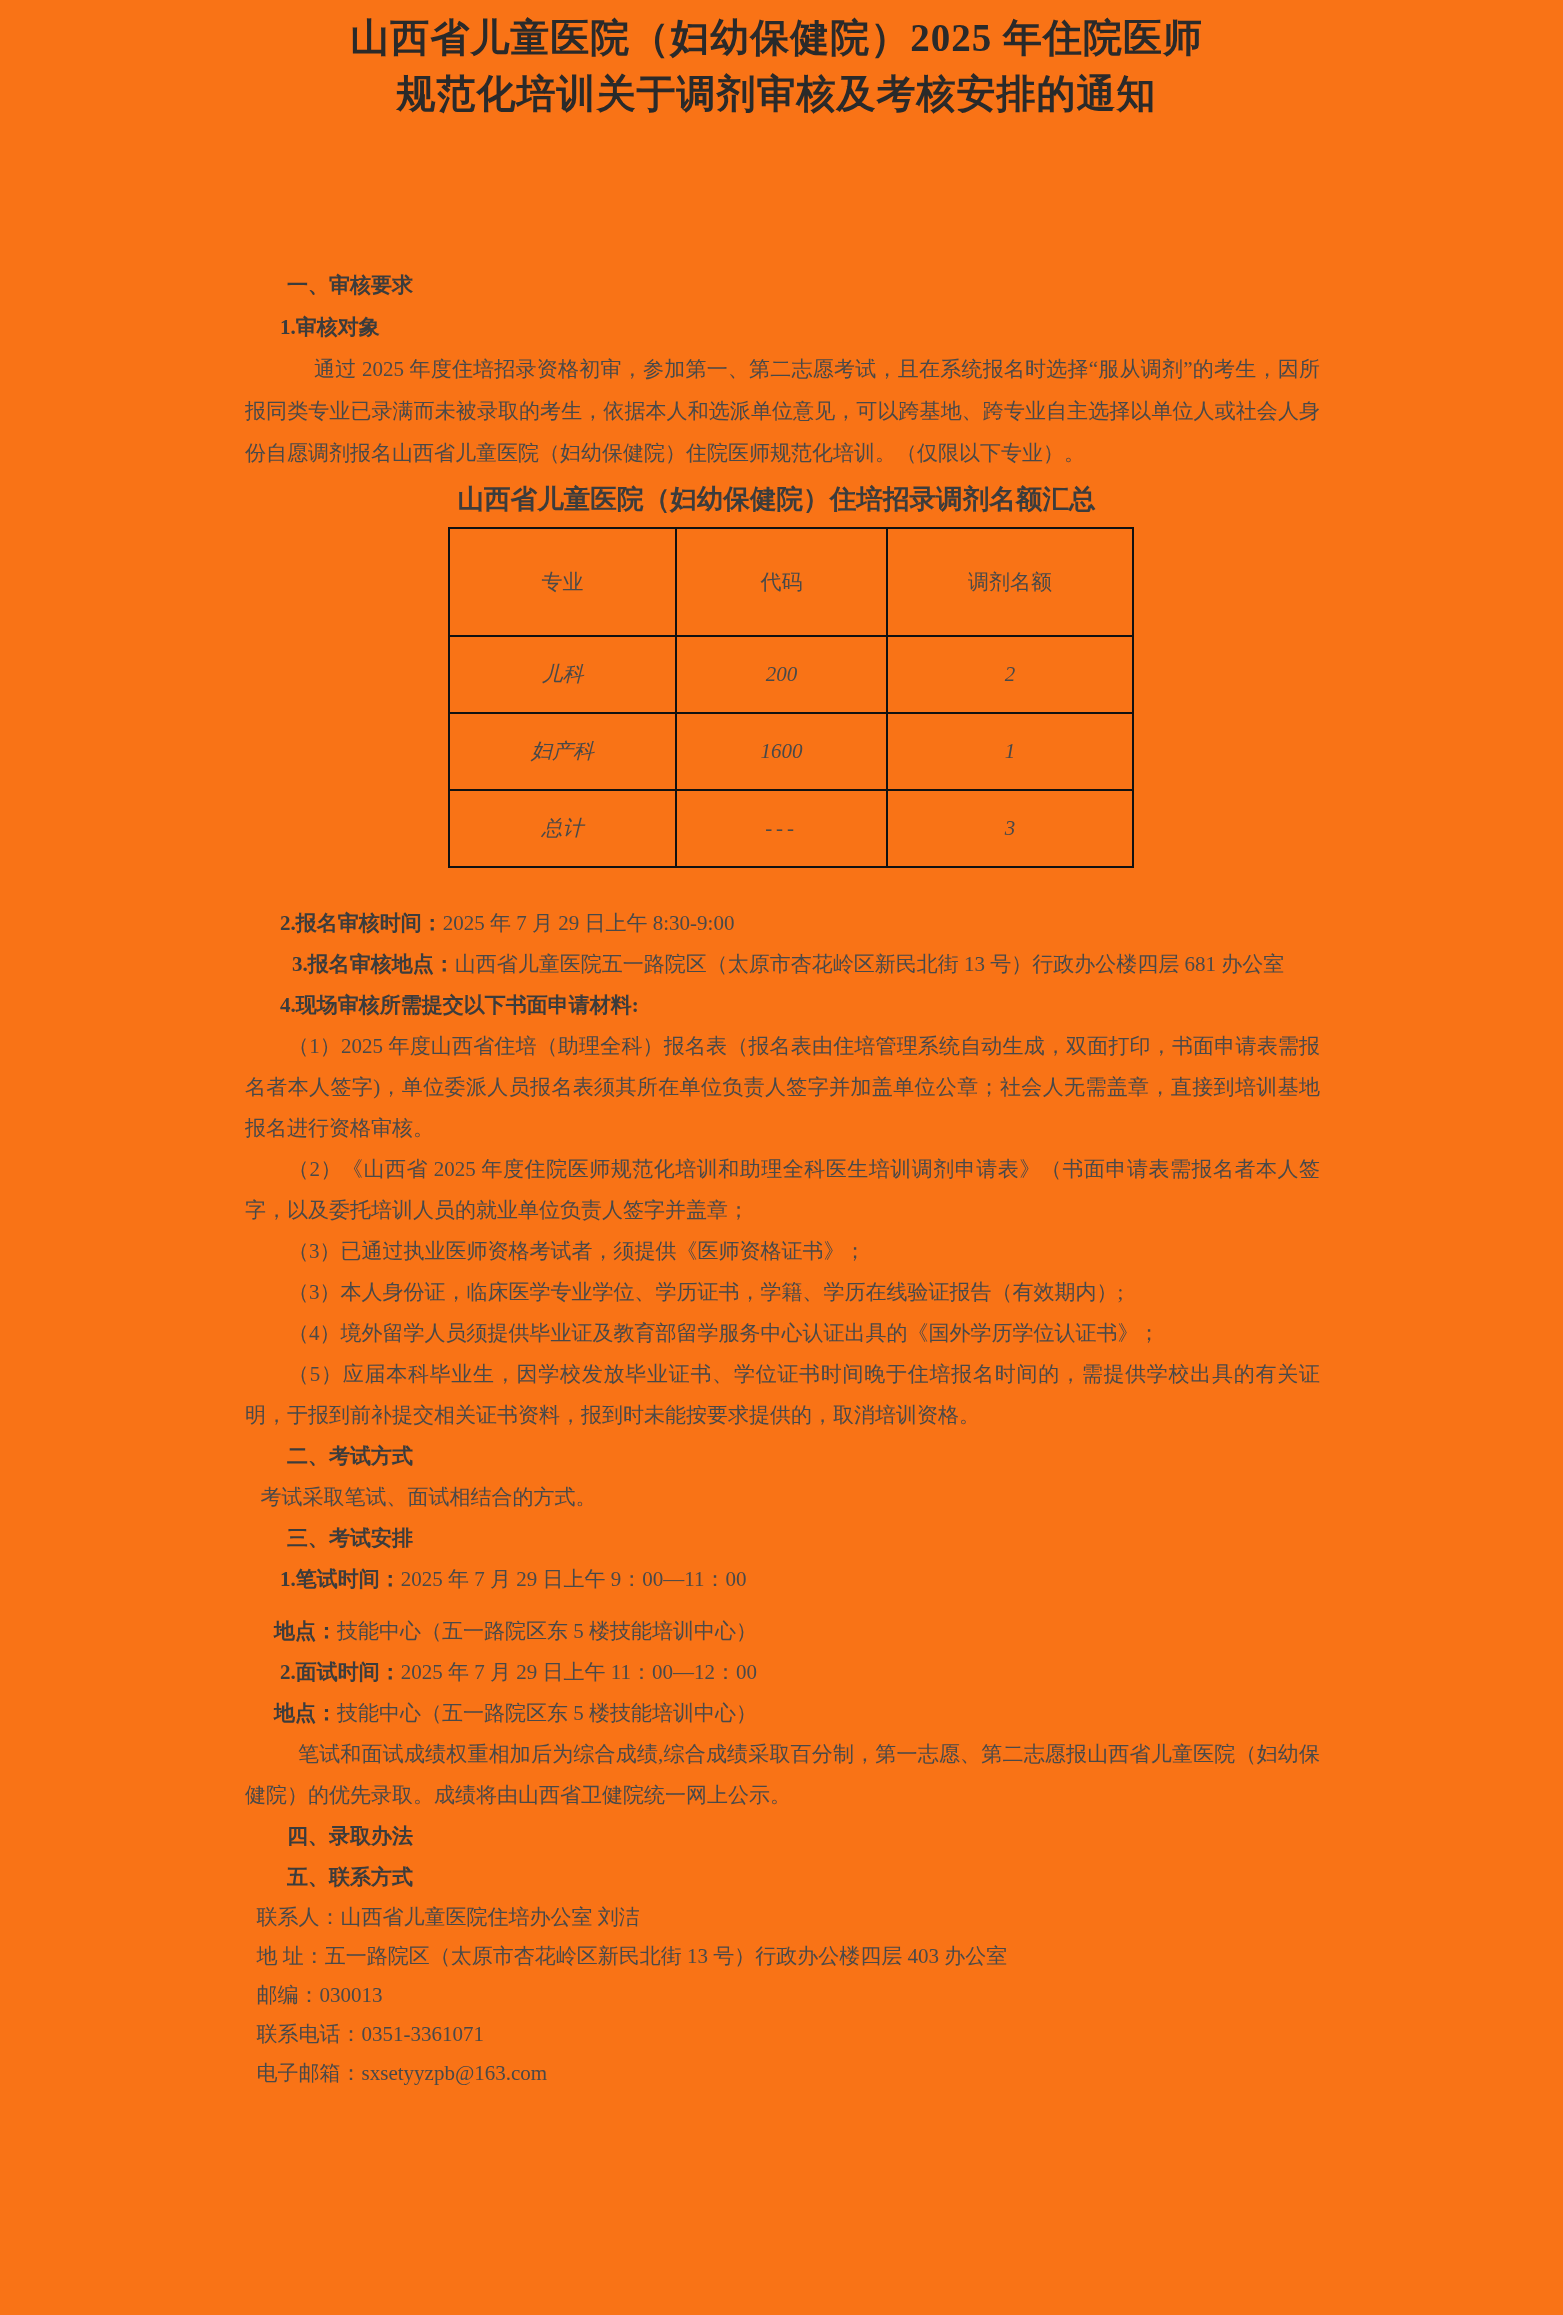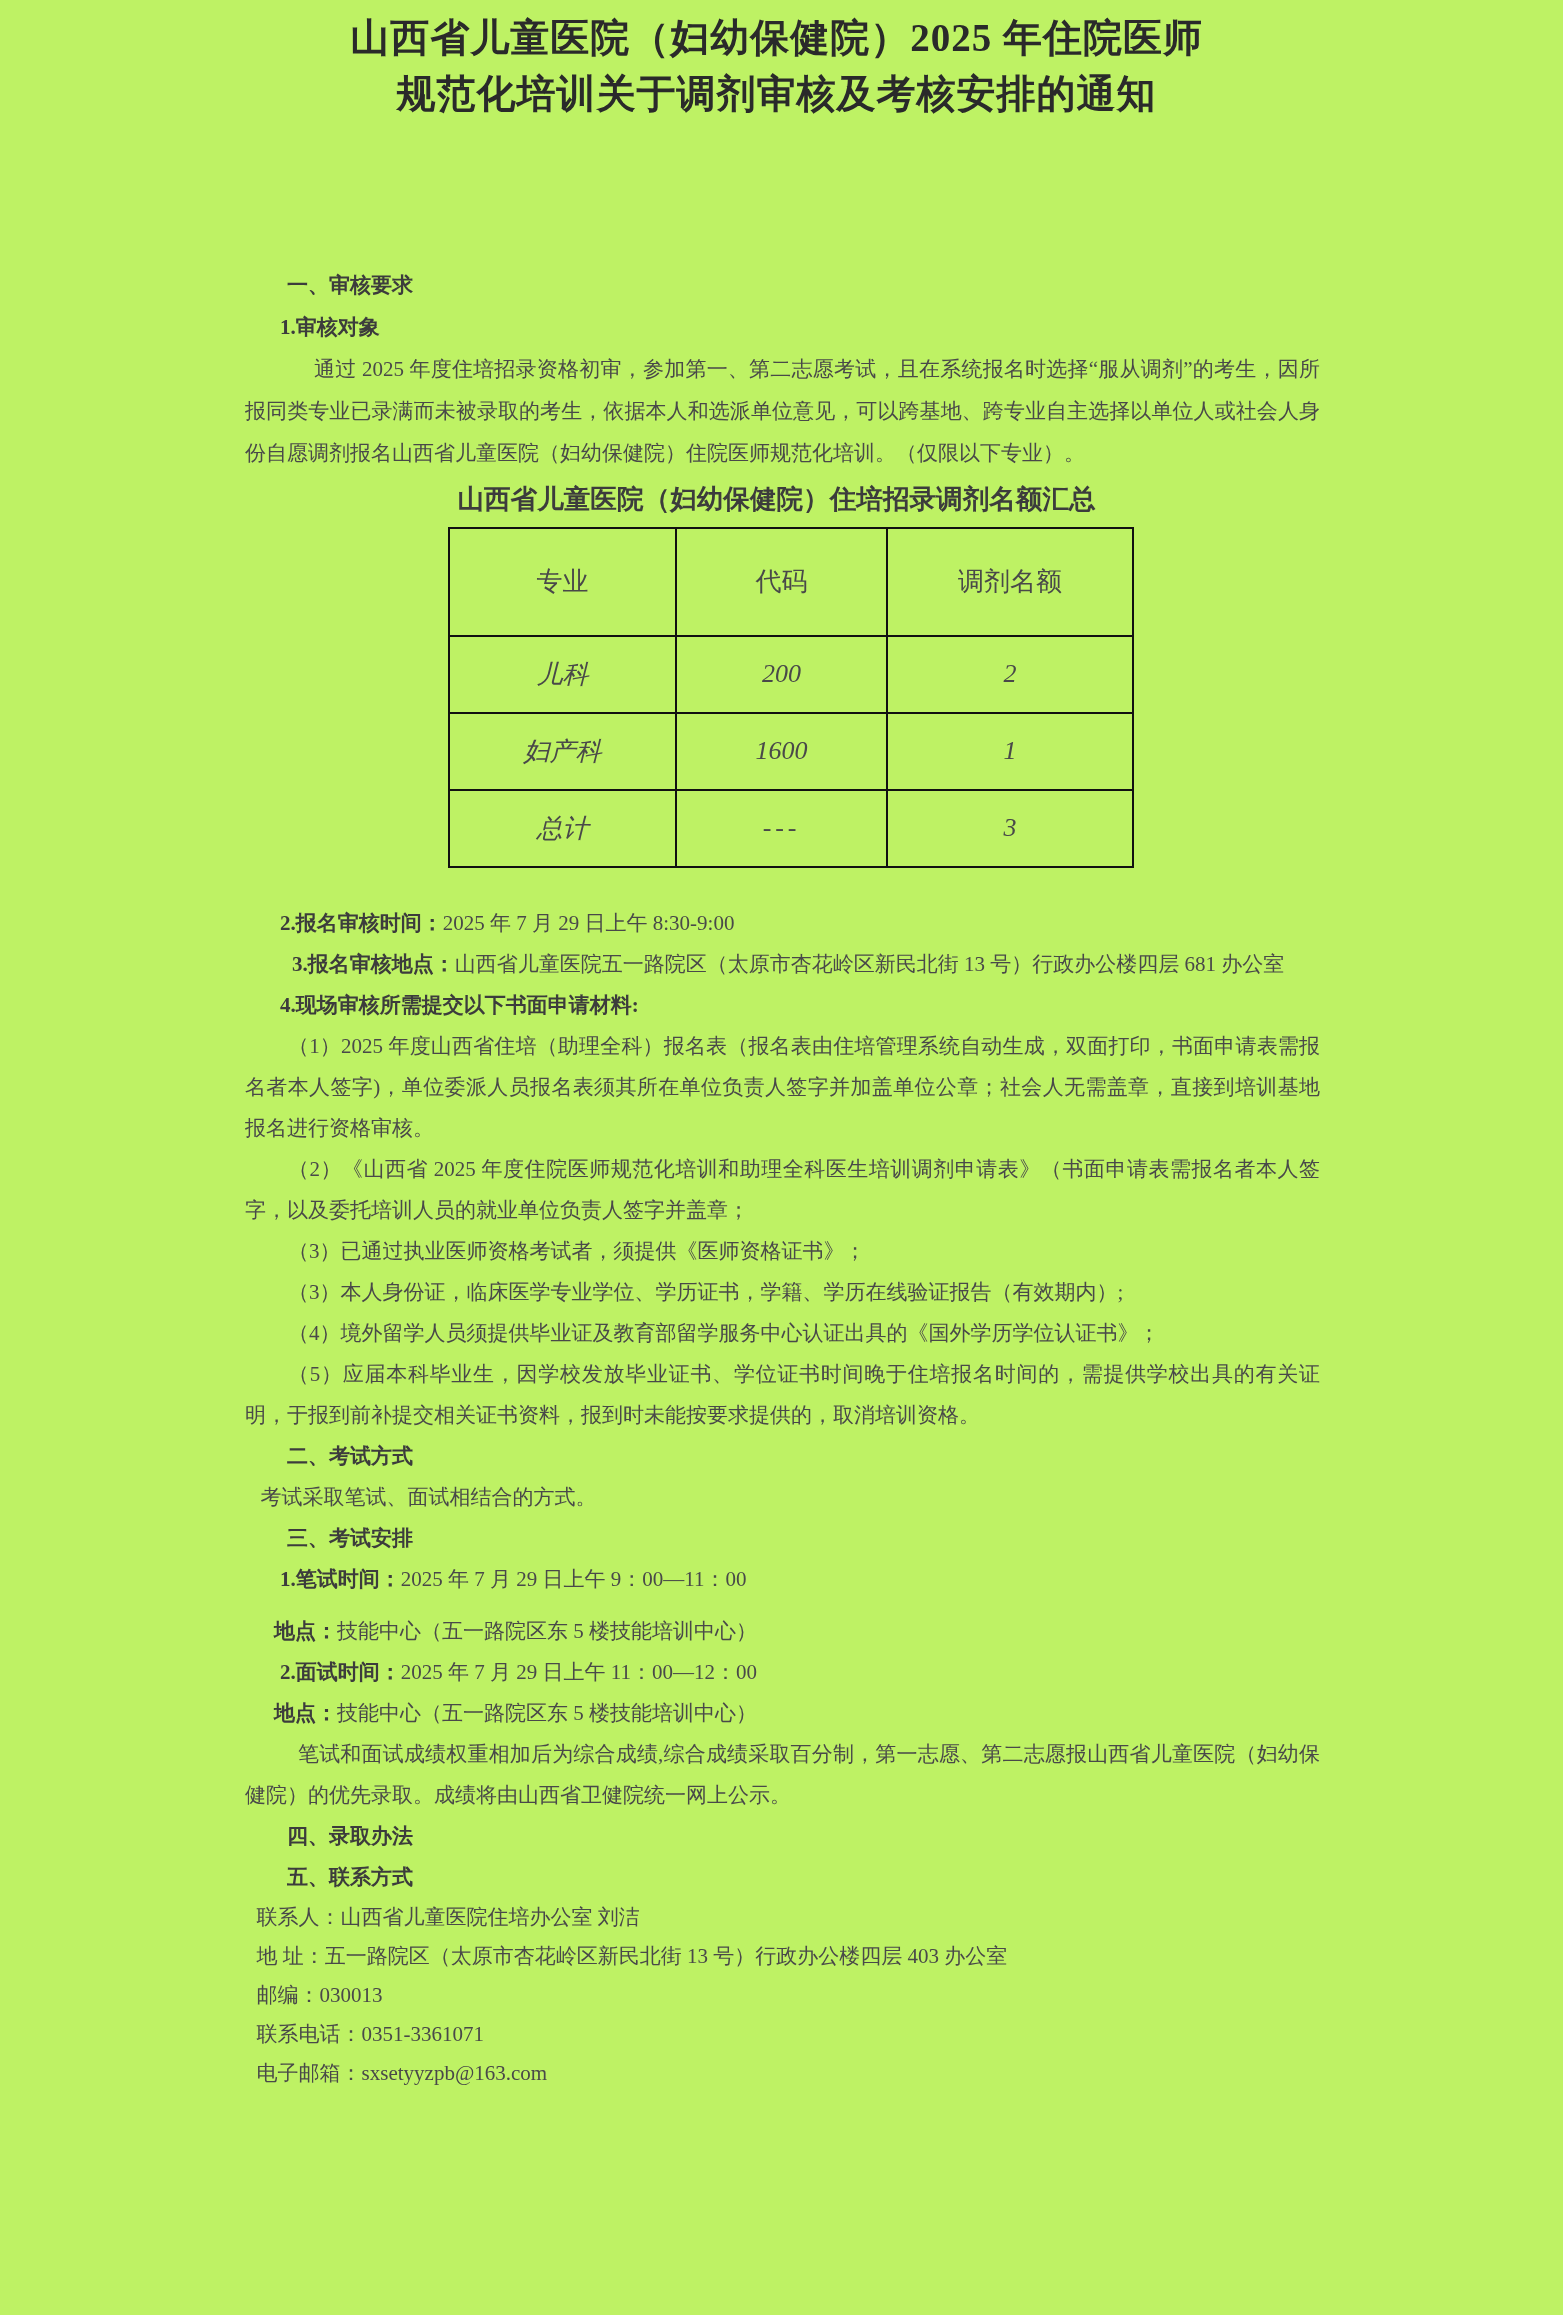--- a/index.html
+++ b/index.html
@@ -1,21 +1,21 @@
 <!DOCTYPE html>
 <html><head>
 <meta charset="utf-8">
 <style>
   html, body { margin: 0; padding: 0; background: #ffffff; }
   .page {
     position: relative;
     width: 1563px;
     height: 2316px;
     box-sizing: border-box;
-    background: #bef264;
+    background: #f97316;
     padding: 9.9px 243px 0 233px;
     overflow: hidden;
     font-family: "Liberation Serif", "DejaVu Serif", serif;
     font-size: 21px;
     color: #494949;
   }
   .doc-title {
     font-size: 39px;
     font-weight: bold;
     color: #2a2a2a;
@@ -49,21 +49,21 @@
     line-height: 39px;
   }
   table.quota {
     border-collapse: collapse;
     margin: 7.9px 0 0 215px;
   }
   table.quota td {
     border: 2px solid #111111;
     text-align: center;
     vertical-align: middle;
-    font-size: 26px;
+    font-size: 21px;
     color: #494949;
     padding: 0;
   }
   table.quota tr.head-row td { height: 106px; }
   table.quota tr.data-row td { height: 75px; font-style: italic; }
   td.c1 { width: 225px; }
   td.c2 { width: 209px; margin-left: 15px; }
   td.c3 { width: 244px; }
   .dashes { color: #909090; letter-spacing: 3.9px; }
   .contacts { line-height: 39px; }

